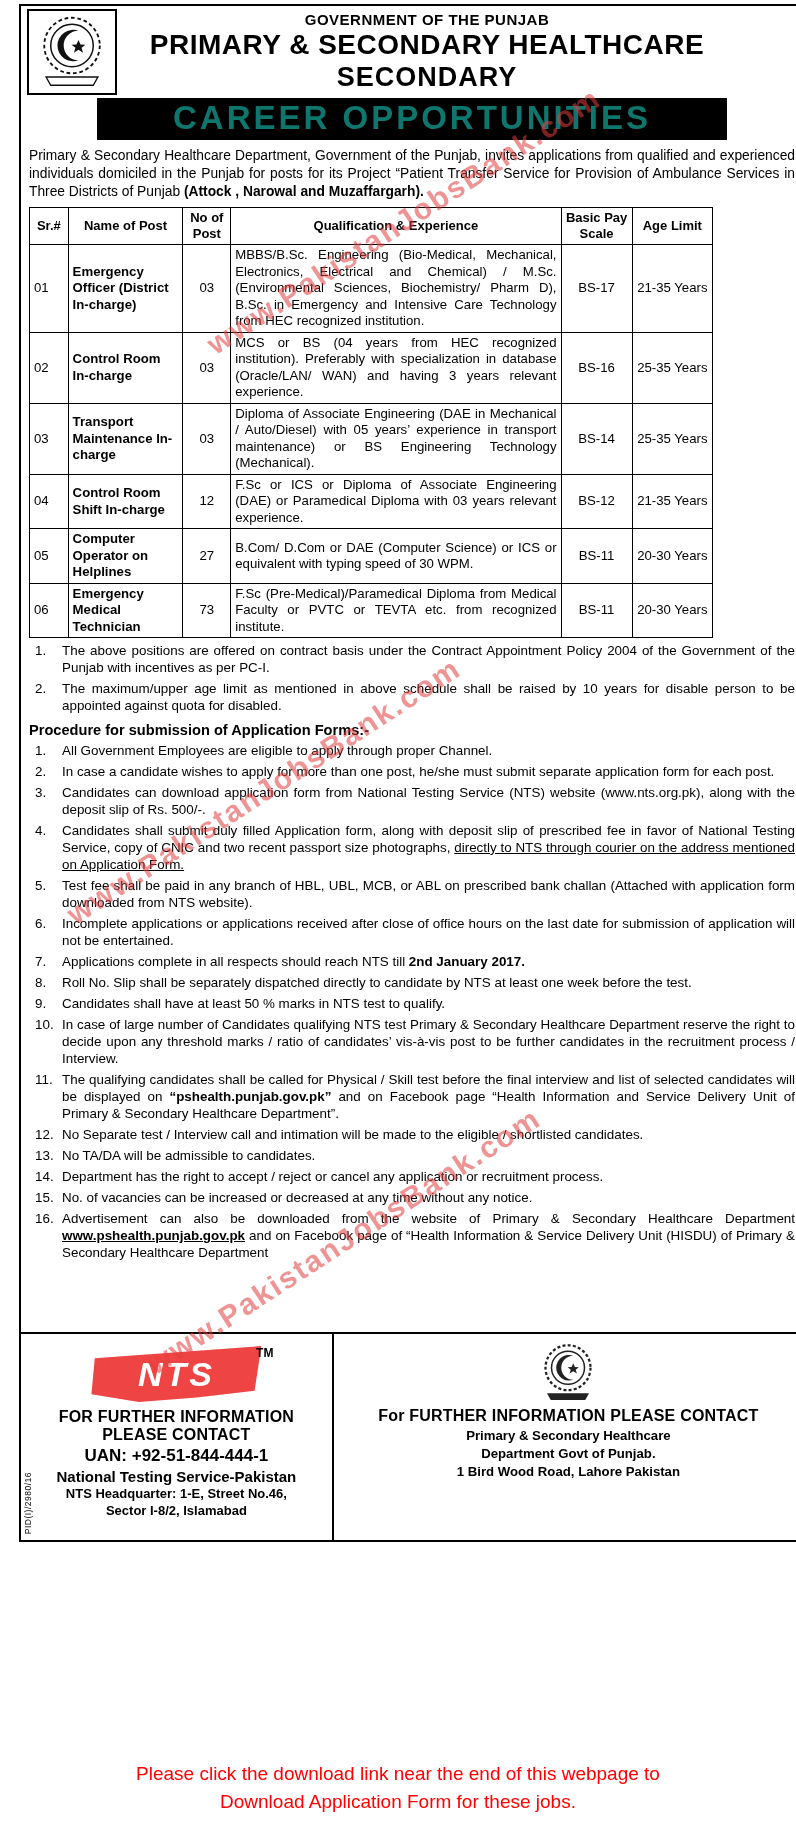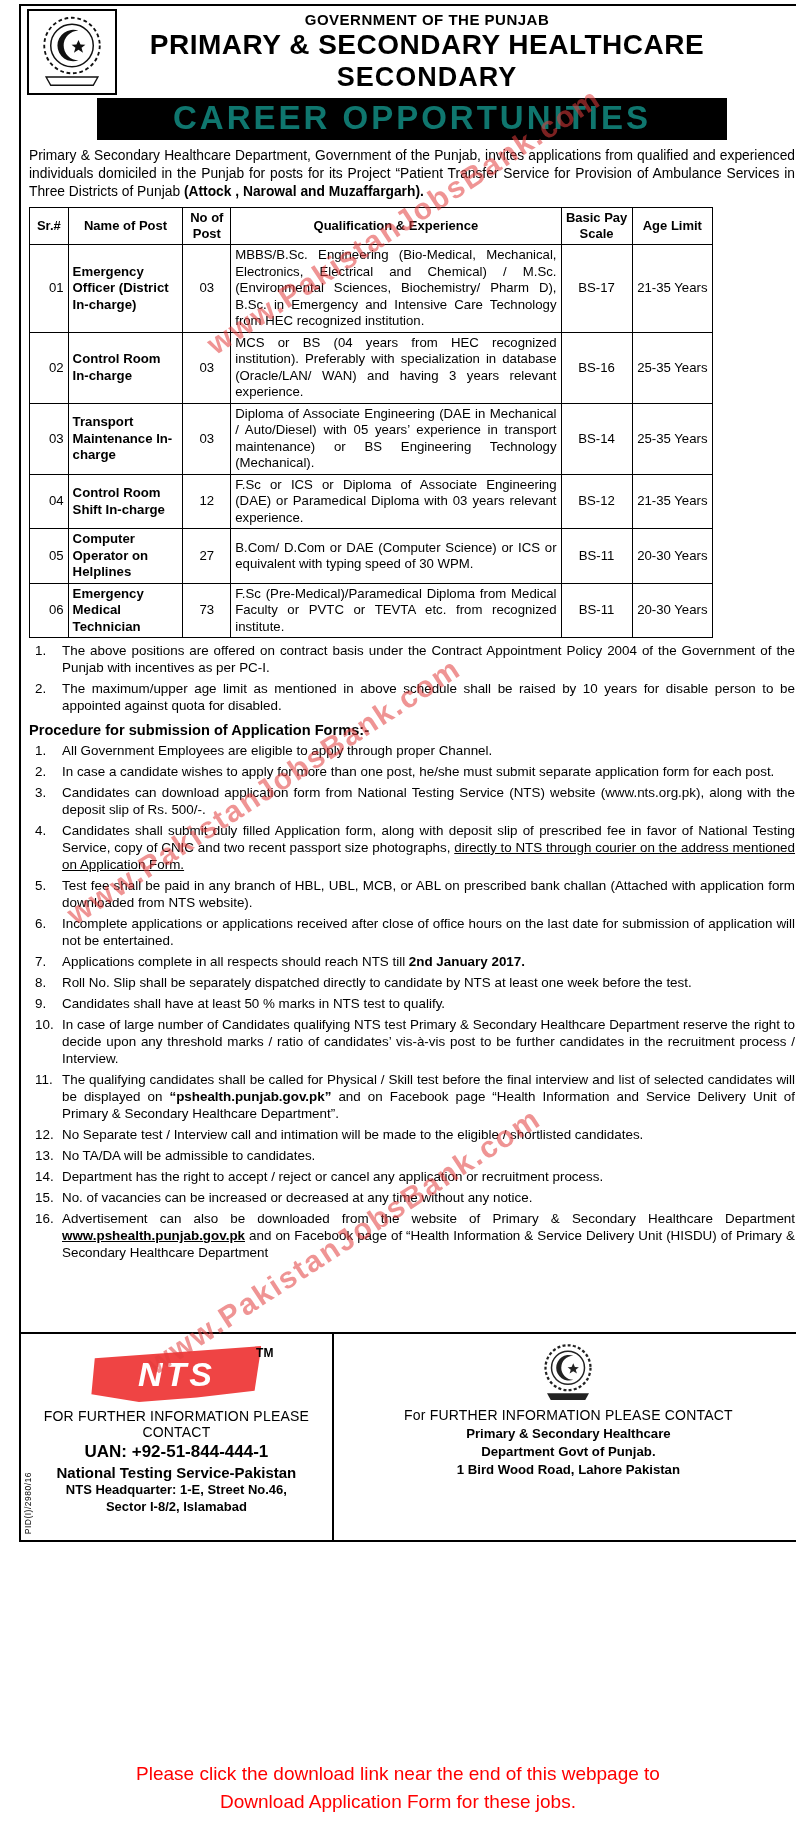--- a/index.html
+++ b/index.html
@@ -67,21 +67,21 @@
 
   
   table.jobs {
     border-collapse: collapse;
     margin: 2px 11px 3px 8px;
     width: 684px;
     font-size: 13.2px; line-height: 1.25;
   }
   table.jobs th, table.jobs td { border: 1px solid #000; padding: 2px 4px; }
   table.jobs th { font-weight: bold; text-align: center; vertical-align: middle; font-size: 13px; }
-  td.c-sr    { text-align:right; vertical-align: middle; }
+  td.c-sr    { text-align:left; vertical-align: middle; }
   td.c-post  { font-weight: bold; vertical-align: middle; }
   td.c-count { text-align:center; vertical-align: middle; }
   td.c-qual  { text-align: justify; vertical-align: middle; }
   td.c-scale { text-align:center; vertical-align: middle; }
   td.c-age   { text-align:center; vertical-align: middle; }
 
   
   .section { padding: 1px 8px 0 8px; font-size: 13.4px; line-height: 1.27; }
   .sec-h { font-weight: bold; font-size: 14.6px; margin: 2px 0 2px 0; }
   ol.numlist { list-style: none; counter-reset: n; margin: 0 0 2px 0; }
@@ -113,21 +113,21 @@
   }
   .f-right { flex: 1; text-align: center; padding: 8px 4px 6px 4px; }
   .nts-wrap { position: relative; width: 170px; margin: 2px auto 6px auto; }
   .nts-flag {
     width: 170px; height: 56px; background: #ef4444;
     clip-path: polygon(2% 22%, 100% 0%, 96% 80%, 62% 92%, 28% 100%, 0% 86%);
     display: flex; align-items: center; justify-content: center;
   }
   .nts-text { color:#fff; font-weight: bold; font-style: italic; font-size: 34px; letter-spacing: 3px; }
   .nts-tm { position:absolute; right: -12px; top: 0; font-size: 12px; color:#000; font-weight: bold; }
-  .f-contact { font-size: 14px; letter-spacing: .2px; margin: 3px 0 2px 0; }
+  .f-contact { font-size: 16px; letter-spacing: .2px; margin: 3px 0 2px 0; font-weight: bold; }
   .f-uan  { font-size: 17px; font-weight: bold; margin: 2px 0; text-align: center; }
   .f-org  { font-size: 15px; font-weight: bold; margin: 1px 0; }
   .f-addr { font-size: 13px; font-weight: bold; line-height: 1.3; }
   .f-b    { font-size: 13.2px; font-weight: bold; line-height: 1.35; }
   .crest-dark-wrap { height: 62px; display:flex; justify-content:center; margin-bottom: 2px; }
 
   .side-code {
     position: absolute; left: 2px; bottom: 6px;
     writing-mode: vertical-rl; transform: rotate(180deg);
     font-size: 8.5px; letter-spacing: .5px;

